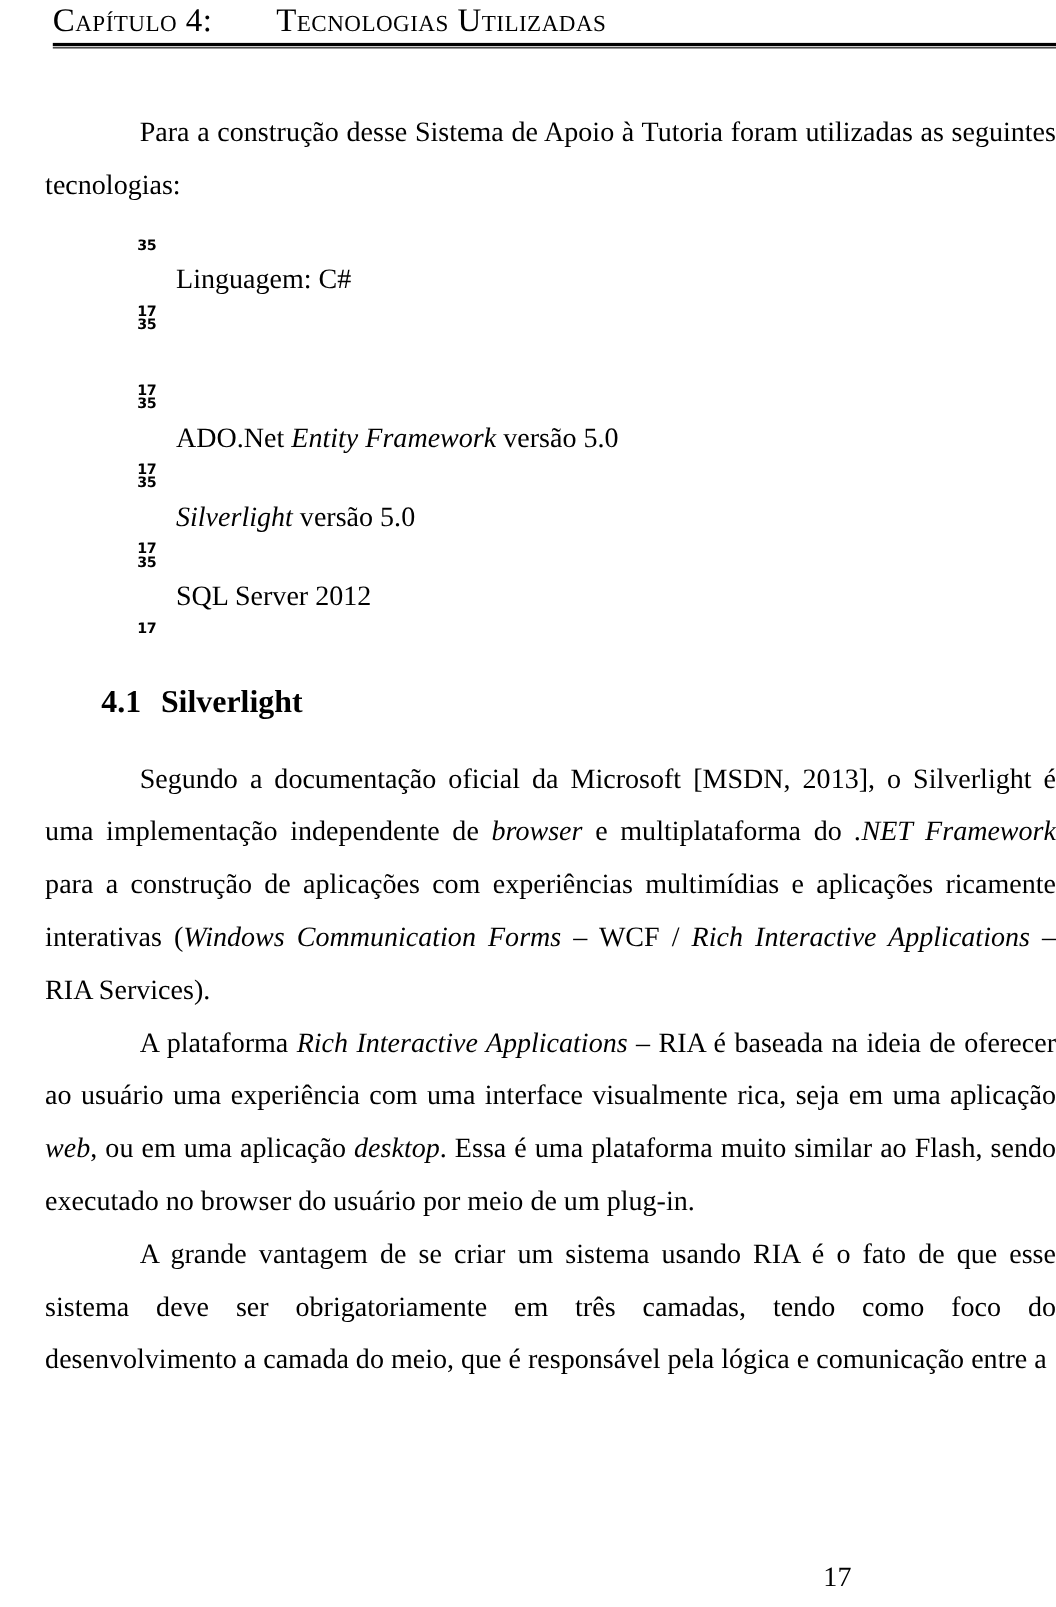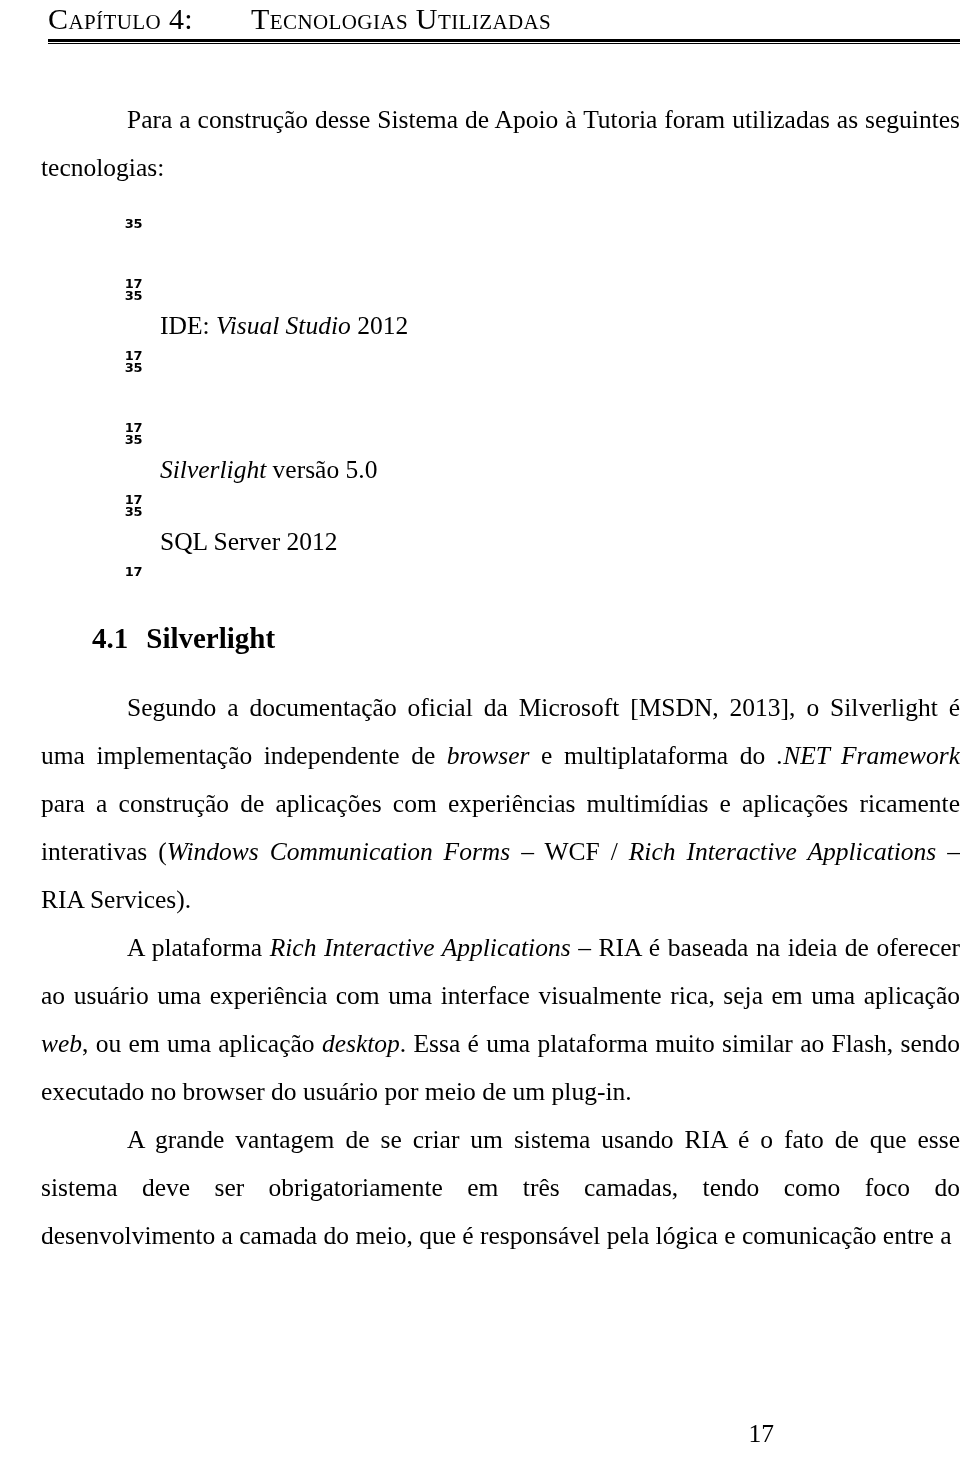--- a/index.html
+++ b/index.html
@@ -169,35 +169,36 @@
 
     <div class="spacer-md"></div>
 
     <ul class="tech-list">
 
       <li>
         <span class="bullet-glyph">
           <span>35</span>
           <span>17</span>
         </span>
-      </li>
-
-      <li>
-        <span class="bullet-glyph">
-          <span>35</span>
-          <span>17</span>
-        </span>
-        <span class="li-text"><span>IDE: </span><i>Visual Studio</i><span> 2012</span></span>
-      </li>
-
-      <li>
-        <span class="bullet-glyph">
-          <span>35</span>
-          <span>17</span>
-        </span>
+        <span class="li-text"><span>Linguagem: C#</span><i></i><span></span></span>
+      </li>
+
+      <li>
+        <span class="bullet-glyph">
+          <span>35</span>
+          <span>17</span>
+        </span>
+      </li>
+
+      <li>
+        <span class="bullet-glyph">
+          <span>35</span>
+          <span>17</span>
+        </span>
+        <span class="li-text"><span>ADO.Net </span><i>Entity Framework</i><span> versão 5.0</span></span>
       </li>
 
       <li>
         <span class="bullet-glyph">
           <span>35</span>
           <span>17</span>
         </span>
         <span class="li-text"><span></span><i>Silverlight</i><span> versão 5.0</span></span>
       </li>
 

